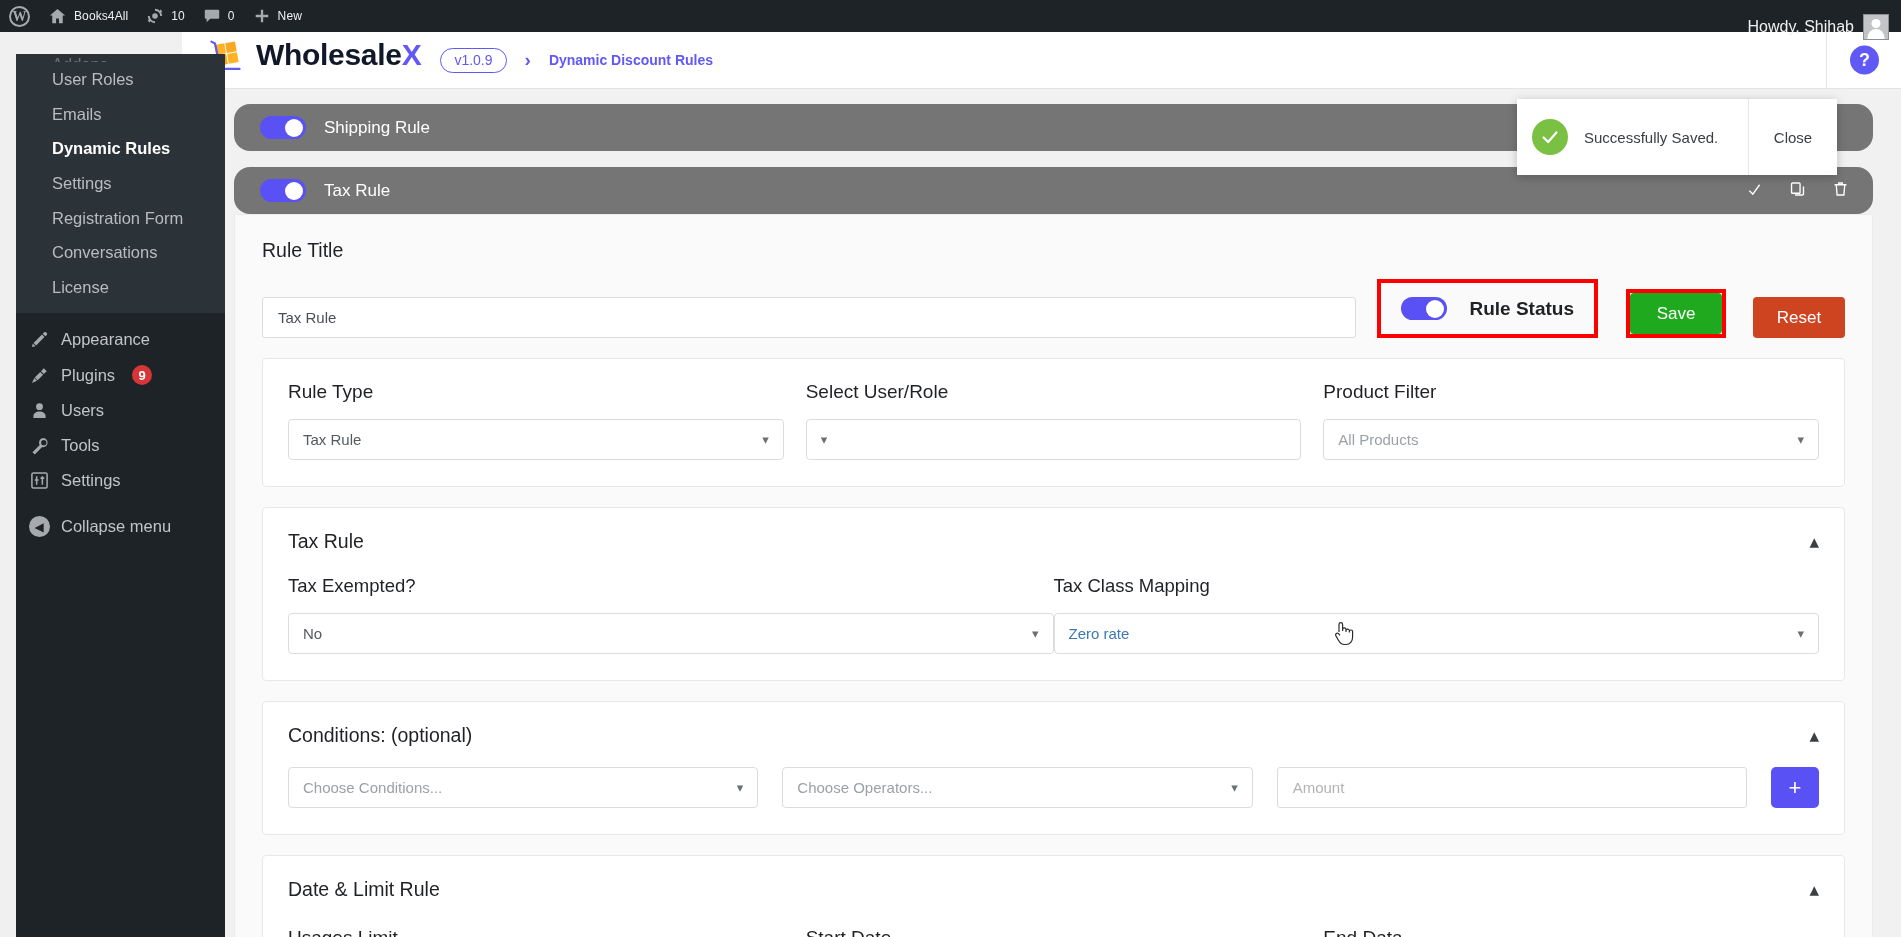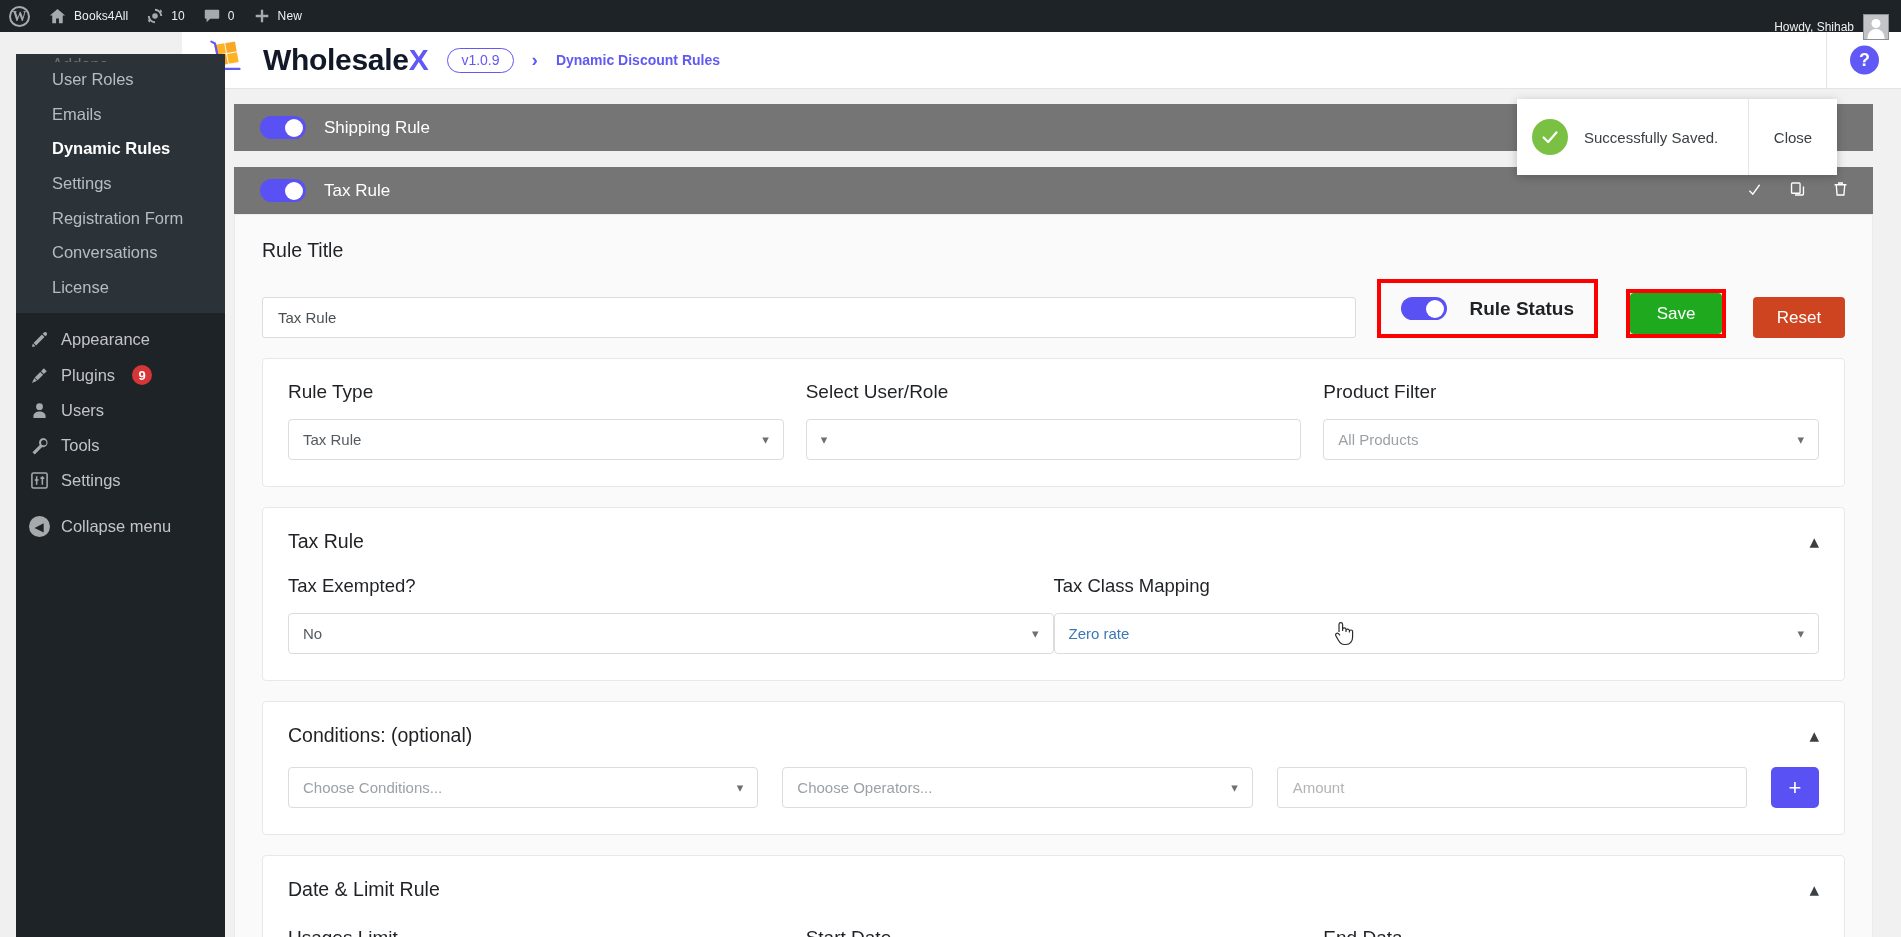--- a/index.html
+++ b/index.html
@@ -23,21 +23,21 @@
   }
   .ab-item .ab-label { font-size: 12px; letter-spacing: .1px; }
   .ab-spacer { flex: 1; }
   .wp-logo-circle {
     width: 21px; height: 21px; border-radius: 50%;
     border: 2px solid #a7aaad; position: relative; display: inline-block;
     color: #a7aaad; font-size: 14px; line-height: 18px; text-align: center;
     font-family: "Liberation Serif", serif; font-weight: bold;
   }
   .icon-svg { display: block; }
-  .howdy { display: flex; align-items: center; gap: 9px; padding-right: 12px; font-size: 12px; margin-top: 22px;}
+  .howdy { display: flex; align-items: center; gap: 9px; padding-right: 12px; font-size: 16px; margin-top: 22px;}
   .avatar-box {
     width: 26px; height: 26px; background: #c3c4c7; border: 1px solid #8c8f94;
     display: flex; align-items: flex-end; justify-content: center; overflow: hidden;
   }
   .avatar-head { width: 9px; height: 9px; border-radius: 50%; background: #fff; position: absolute; }
   .avatar-inner { position: relative; width: 100%; height: 100%; }
   .avatar-body {
     position: absolute; bottom: 0; left: 50%; transform: translateX(-50%);
     width: 17px; height: 10px; border-radius: 9px 9px 0 0; background: #fff;
   }
@@ -72,21 +72,21 @@
     display: flex; align-items: center; justify-content: center;
     color: #1d2327; font-size: 12px;
   }
 
   
   .plugin-header {
     position: absolute; top: 32px; left: 182px; width: 1719px; height: 57px;
     background: #fff; display: flex; align-items: center;
     border-bottom: 1px solid #e4e4e7; z-index: 30;
   }
-  .brand { display: flex; align-items: center; gap: 18px; margin-left: 23px; }
+  .brand { display: flex; gap: 11px; margin-left: 23px; }
   .brand-name { font-size: 30px; font-weight: bold; color: #111827; letter-spacing: -.3px; }
   .brand-name .x { color: #6159f5; }
   .version-pill {
     border: 1.5px solid #6159f5; color: #6159f5; border-radius: 20px;
     font-size: 14px; padding: 3px 13px 4px; margin-left: 19px; font-weight: 500;
   }
   .crumb-arrow { color: #6159f5; font-size: 19px; margin: 0 18px; font-weight: bold; }
   .crumb-current { color: #6159f5; font-size: 14px; font-weight: bold; }
   .help-divider {
     position: absolute; right: 74px; top: 0; width: 1px; height: 57px; background: #e4e4e7;
@@ -101,21 +101,21 @@
   
   .content {
     position: absolute; top: 89px; left: 182px; width: 1719px; height: 848px;
     background: #f1f1f1; overflow: hidden;
   }
   .content-inner { padding: 15px 28px 0 52px; }
 
   .rule-bar {
     background: #757575; color: #fff; height: 47px;
     display: flex; align-items: center; padding: 0 26px;
-    position: relative; margin-bottom: 16px;
+    position: relative; margin-bottom: 16px; border-radius: 16px;
   }
   .rule-bar-title { font-size: 17px; margin-left: 18px; }
   .rule-bar-icons {
     position: absolute; right: 24px; top: 50%; transform: translateY(-50%);
     display: flex; align-items: center; gap: 26px; color: #fff;
   }
 
   
   .toggle {
     width: 46px; height: 23px; border-radius: 13px; background: #5a51f5;

